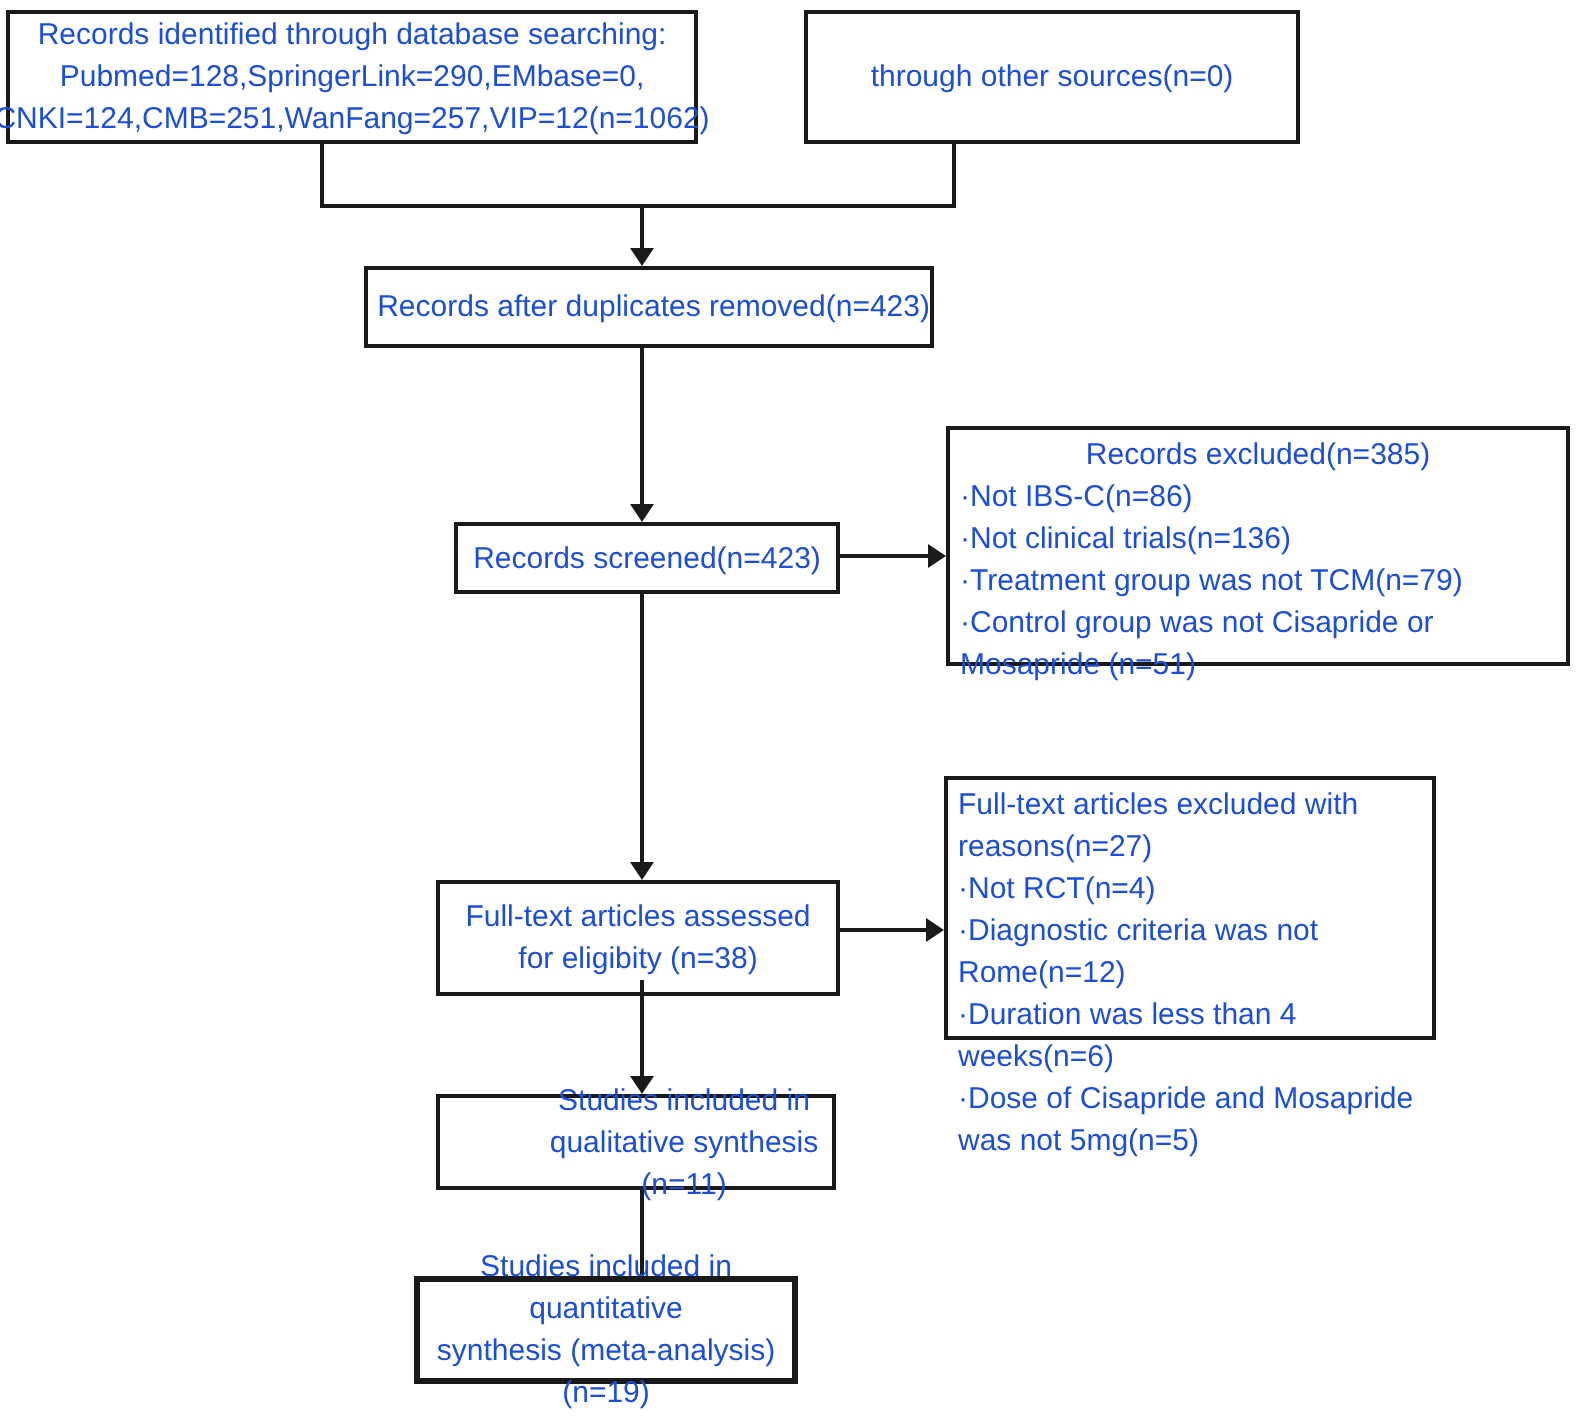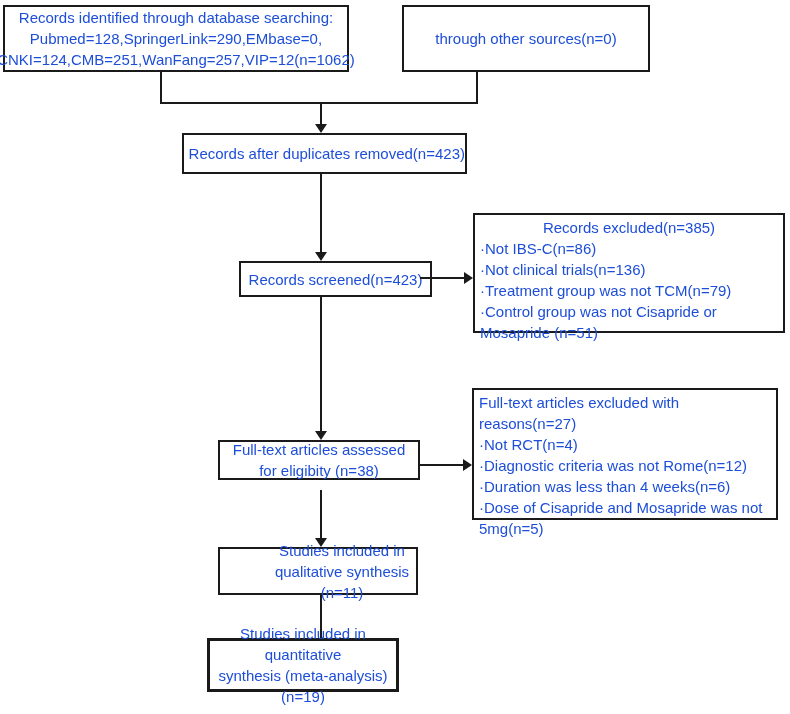--- a/index.html
+++ b/index.html
@@ -65,47 +65,47 @@
   <div class="vline" style="left:320px; top:102px; width:2px; height:24px;"></div>
   <div class="arrow-down" style="left:315px; top:124px;"></div>
 
   <div class="box center" style="left:182px; top:133px; width:285px; height:41px;align-items:flex-end;">
     <span class="line">Records after duplicates removed(n=423)</span>
   </div>
 
   <div class="vline" style="left:320px; top:174px; width:2px; height:79px;"></div>
   <div class="arrow-down" style="left:315px; top:252px;"></div>
 
-  <div class="box center" style="left:227px; top:261px; width:193px; height:36px;margin-left:12px;">
+  <div class="box center" style="left:227px; top:261px; width:193px; height:36px;">
     <span class="line">Records screened(n=423)</span>
   </div>
 
   <div class="hline" style="left:420px; top:277px; width:45px; height:2px;"></div>
   <div class="arrow-right" style="left:464px; top:272px;"></div>
 
   <div class="box listbox" style="left:473px; top:213px; width:312px; height:120px;">
     <span class="line t-center">Records excluded(n=385)</span>
     <span class="line">·Not IBS-C(n=86)</span>
     <span class="line">·Not clinical trials(n=136)</span>
     <span class="line">·Treatment group was not TCM(n=79)</span>
     <span class="line">·Control group was not Cisapride or Mosapride (n=51)</span>
   </div>
 
   <div class="vline" style="left:320px; top:297px; width:2px; height:135px;"></div>
   <div class="arrow-down" style="left:315px; top:431px;"></div>
 
-  <div class="box center" style="left:218px; top:440px; width:202px; height:40px;">
+  <div class="box center" style="left:218px; top:440px; width:202px; height:58px;">
     <span class="line">Full-text articles assessed</span>
     <span class="line">for eligibity (n=38)</span>
   </div>
 
   <div class="hline" style="left:420px; top:464px; width:44px; height:2px;"></div>
   <div class="arrow-right" style="left:463px; top:459px;"></div>
 
-  <div class="box listbox" style="left:472px; top:388px; width:306px; height:132px;">
+  <div class="box listbox" style="left:472px; top:388px; width:246px; height:132px;">
     <span class="line">Full-text articles excluded with reasons(n=27)</span>
     <span class="line">·Not RCT(n=4)</span>
     <span class="line">·Diagnostic criteria was not Rome(n=12)</span>
     <span class="line">·Duration was less than 4 weeks(n=6)</span>
     <span class="line">·Dose of Cisapride and Mosapride was not 5mg(n=5)</span>
   </div>
 
   <div class="vline" style="left:320px; top:490px; width:2px; height:49px;"></div>
   <div class="arrow-down" style="left:315px; top:538px;"></div>
 

